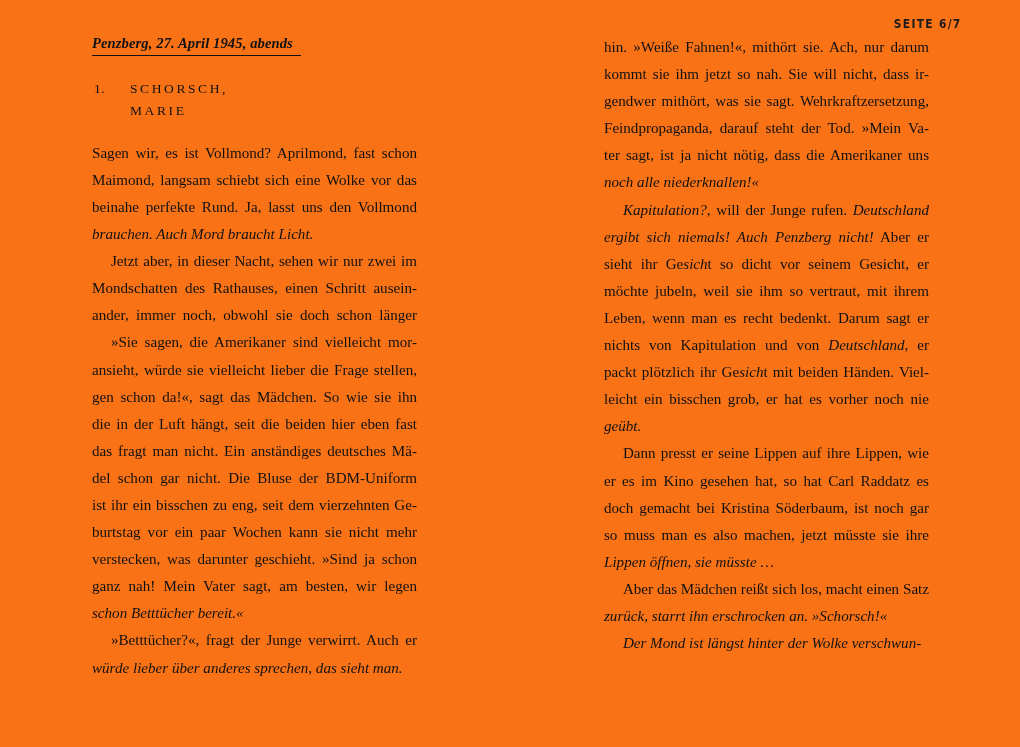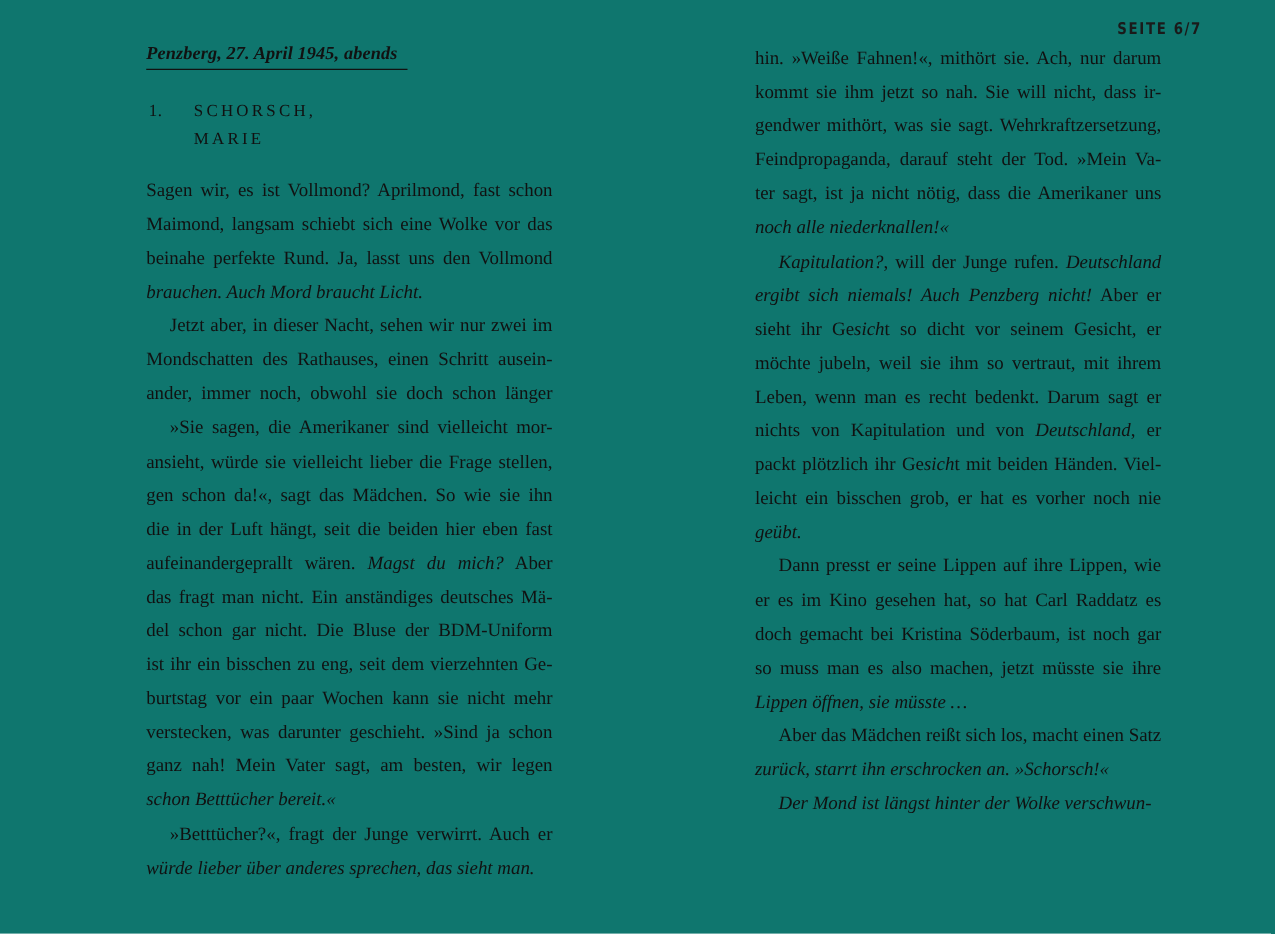--- a/index.html
+++ b/index.html
@@ -4,21 +4,21 @@
 <style>
   html, body {
     margin: 0;
     padding: 0;
     background: #ffffff;
   }
   .page {
     position: relative;
     width: 1020px;
     height: 747px;
-    background: #0f766e;
+    background: #f97316;
     overflow: hidden;
     font-family: "Liberation Serif", "DejaVu Serif", serif;
     color: #111111;
   }
 
   
   .running-head {
     position: absolute;
     top: 16px;
     right: 58px;
@@ -39,21 +39,21 @@
     left: 92px;
     width: 840px;
     height: 672px;
   }
   .col {
     position: absolute;
     top: 0;
     width: 325px;
     height: 100%;
   }
-  .col-left  { left: 0; margin-left: 25px; }
+  .col-left  { left: 0; }
   .col-right { left: 512px; }
 
   
   .section-head {
     font-style: italic;
     font-weight: bold;
     font-size: 14.6px;
     letter-spacing: 0.1px;
     line-height: 1.1;
     color: #111111;
@@ -147,21 +147,20 @@
           <p class="body">
             <span class="ln first">Jetzt aber, in dieser Nacht, sehen wir nur zwei im</span>
             <span class="ln">Mondschatten des Rathauses, einen Schritt ausein-</span>
             <span class="ln">ander, immer noch, obwohl sie doch schon länger</span>
           </p>
           <p class="body">
             <span class="ln first">»Sie sagen, die Amerikaner sind vielleicht mor-</span>
             <span class="ln">ansieht, würde sie vielleicht lieber die Frage stellen,</span>
             <span class="ln">gen schon da!«, sagt das Mädchen. So wie sie ihn</span>
             <span class="ln">die in der Luft hängt, seit die beiden hier eben fast</span>
-            <span class="ln">aufeinandergeprallt wären. <i>Magst du mich?</i> Aber</span>
             <span class="ln">das fragt man nicht. Ein anständiges deutsches Mä-</span>
             <span class="ln">del schon gar nicht. Die Bluse der BDM-Uniform</span>
             <span class="ln">ist ihr ein bisschen zu eng, seit dem vierzehnten Ge-</span>
             <span class="ln">burtstag vor ein paar Wochen kann sie nicht mehr</span>
             <span class="ln">verstecken, was darunter geschieht. »Sind ja schon</span>
             <span class="ln">ganz nah! Mein Vater sagt, am besten, wir legen</span>
             <span class="ln last">schon Betttücher bereit.«</span>
           </p>
           <p class="body">
             <span class="ln first">»Betttücher?«, fragt der Junge verwirrt. Auch er</span>

